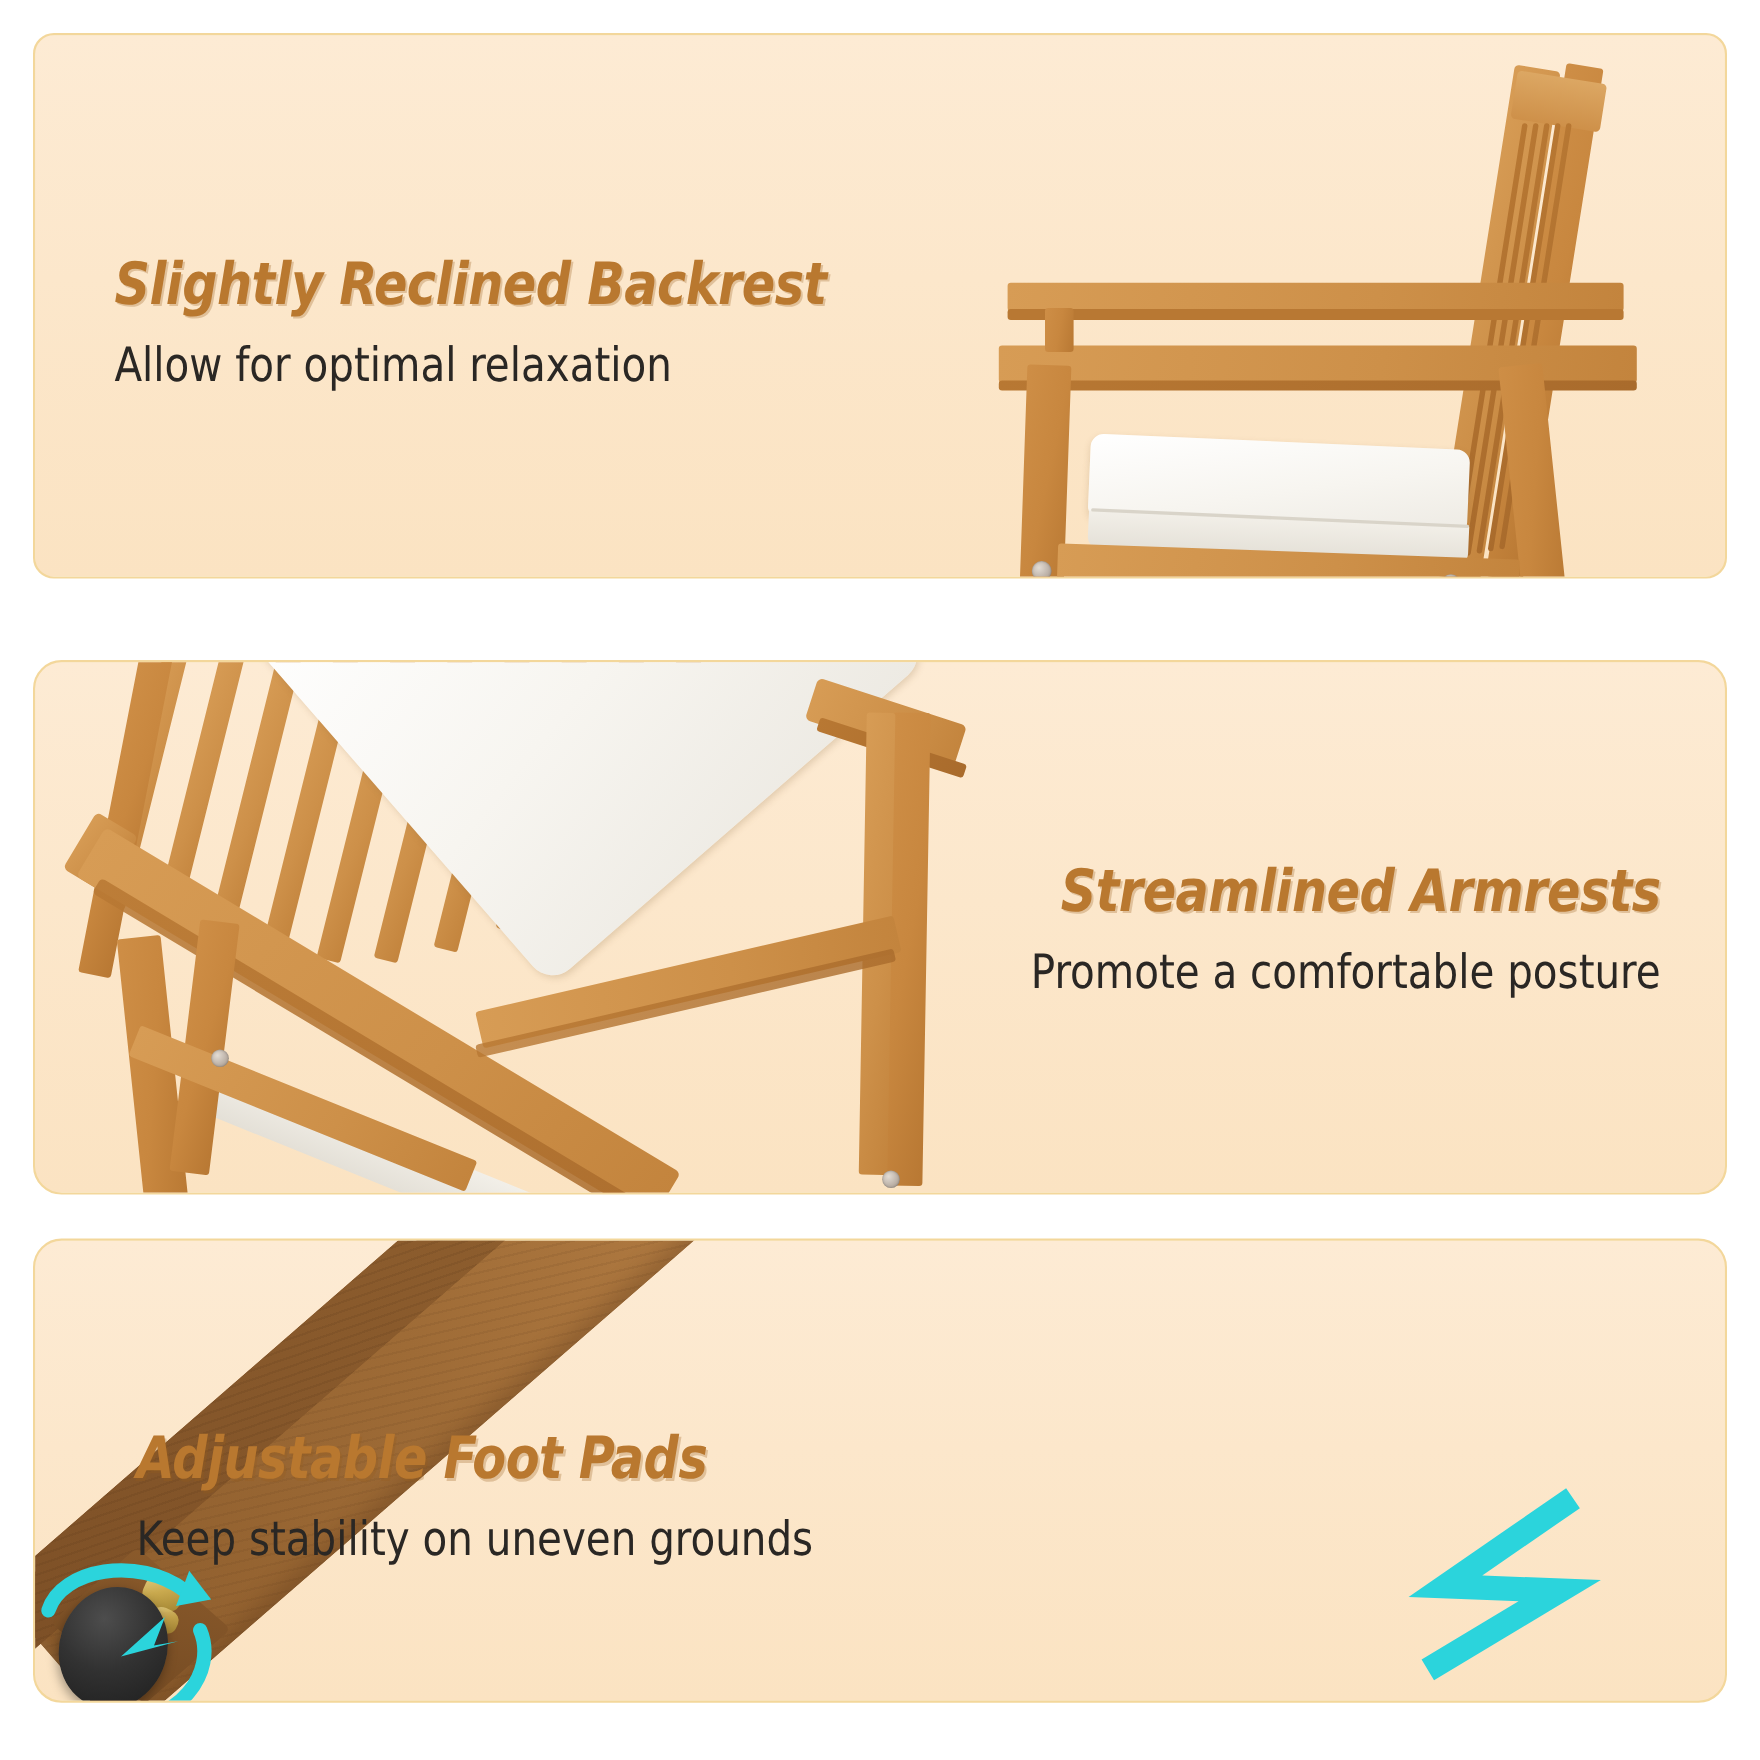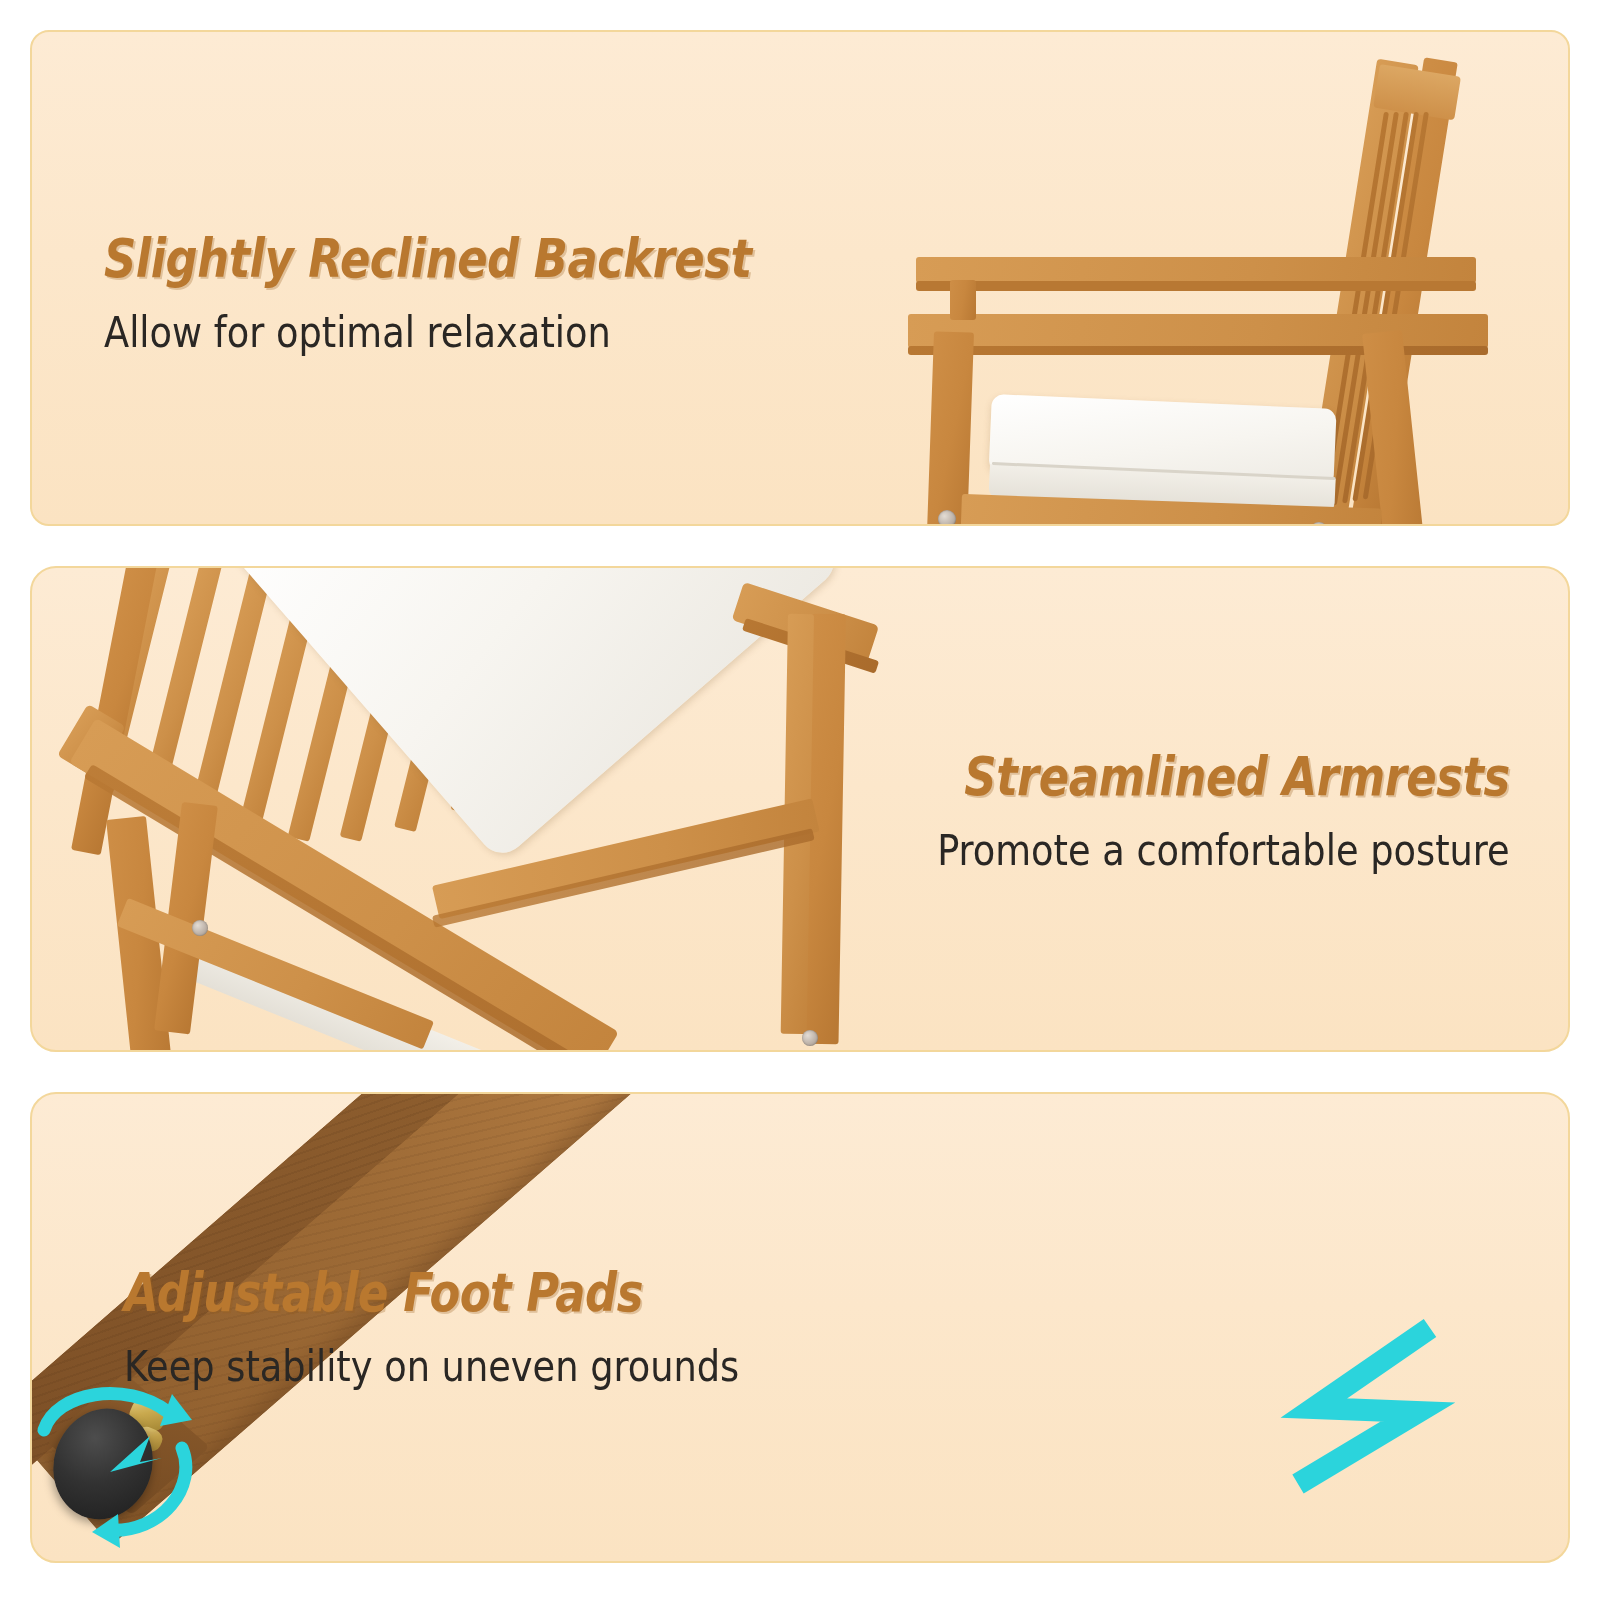--- a/index.html
+++ b/index.html
@@ -22,22 +22,22 @@
   
   .card {
     position:relative;
     border-radius:26px;
     border:2px solid #F3D79B;
     background:linear-gradient(180deg,#FDEBD4 0%,#FCE7CB 45%,#FBE3C2 100%);
     overflow:hidden;
     flex:0 0 auto;
   }
   .card-1 { height:496px;border-radius:19px; }
-  .card-2 { height:486px; }
-  .card-3 { height:471px; }
+  .card-2 { height:486px;margin-top:34px; }
+  .card-3 { height:422px; }
 
   
   .text-block { position:absolute; z-index:40; }
   .headline {
     font-family:"DejaVu Sans Condensed","Liberation Sans Narrow","Liberation Sans", sans-serif;
     font-weight:bold;
     font-style:italic;
     font-size:53px;
     letter-spacing:-0.5px;
     color:#B9782F;

